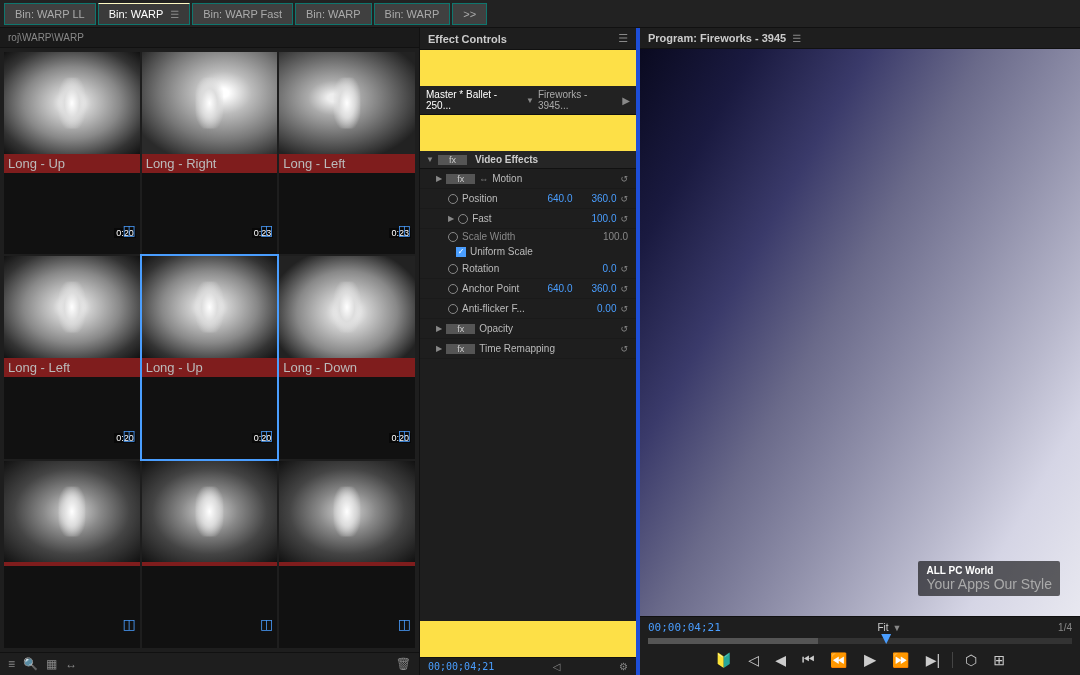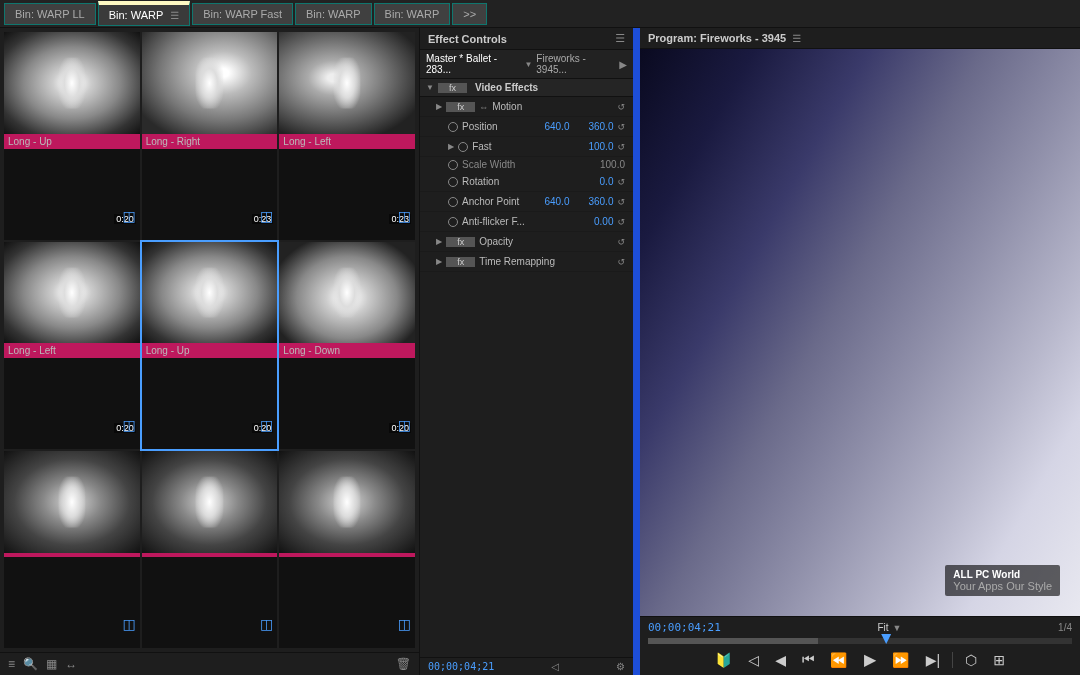--- a/index.html
+++ b/index.html
@@ -1,48 +1,48 @@
 <!DOCTYPE html>
 <html><head>
   <meta charset="utf-8">
   <style>
     * { box-sizing: border-box; margin: 0; padding: 0; }
     body { background: #1a1a1a; color: #ccc; font-family: Arial, sans-serif; font-size: 11px; width: 1080px; height: 675px; overflow: hidden; }
 
     
     .tab-bar { display: flex; align-items: center; background: #222; height: 28px; border-bottom: 1px solid #111; padding: 0 4px; gap: 2px; }
     .tab { padding: 4px 10px; background: #404040; border: 1px solid #0f766e; color: #aaa; cursor: pointer; font-size: 11px; white-space: nowrap; }
-    .tab.active { background: #3a3a3a; color: #fff; border-top: 4px solid #fef9c3; }
+    .tab.active { background: #3a3a3a; color: #fff; border-top: 1px solid #fef9c3; }
     .tab-menu-icon { color: #888; font-size: 10px; margin-left: 4px; }
 
     
     .main-layout { display: flex; height: calc(675px - 28px); }
 
     
     .left-panel { width: 420px; display: flex; flex-direction: column; background: #1e1e1e; border-right: 1px solid #111; }
 
     .bin-path { padding: 4px 8px; background: #1a1a1a; color: #888; font-size: 10px; border-bottom: 1px solid #111; }
 
     .media-grid-header { display: flex; justify-content: flex-end; align-items: center; padding: 3px 8px; background: #1e1e1e; border-bottom: 1px solid #111; color: #888; font-size: 10px; }
 
     .media-grid { display: grid; grid-template-columns: repeat(3, 1fr); gap: 2px; padding: 4px; flex: 1; overflow-y: auto; background: #1e1e1e; }
     .media-item { position: relative; background: #111; cursor: pointer; }
     .media-item.selected { outline: 2px solid #4a9eff; }
     .media-thumb { width: 100%; aspect-ratio: 4/3; background: #000; display: flex; align-items: center; justify-content: center; overflow: hidden; }
     .media-thumb-inner { width: 100%; height: 100%; background: radial-gradient(ellipse at center, #e8e8e8 10%, #aaa 30%, #555 60%, #222 100%); position: relative; }
     .media-thumb-inner::after { content: ''; position: absolute; top: 50%; left: 50%; transform: translate(-50%, -50%); width: 20%; height: 50%; background: radial-gradient(ellipse, #fff 0%, #ddd 40%, transparent 80%); }
-    .media-label { font-size: 10px; color: #bbb; padding: 2px 4px; background: #be185d; white-space: nowrap; overflow: hidden; text-overflow: ellipsis; }
+    .media-label { font-size: 13px; color: #bbb; padding: 2px 4px; background: #7f1d1d; white-space: nowrap; overflow: hidden; text-overflow: ellipsis; }
     .media-duration { position: absolute; bottom: 16px; right: 4px; font-size: 9px; color: #fff; background: rgba(0,0,0,0.5); padding: 0 2px; }
     .media-corner-badge { position: absolute; bottom: 16px; right: 4px; color: #4a9eff; font-size: 14px; }
 
     .media-toolbar { display: flex; align-items: center; padding: 4px 8px; background: #1e1e1e; border-top: 1px solid #111; gap: 8px; }
     .media-toolbar span { color: #888; cursor: pointer; font-size: 12px; }
 
     
-    .middle-panel { width: 220px; display: flex; flex-direction: column; background: #fde047; border-right: 7px solid #1d4ed8; }
+    .middle-panel { width: 220px; display: flex; flex-direction: column; background: #fde047; border-right: 4px solid #1d4ed8; gap: 36px; }
 
     .panel-header { display: flex; align-items: center; padding: 4px 8px; background: #1e1e1e; border-bottom: 1px solid #111; font-size: 11px; color: #ccc; gap: 4px; }
     .panel-header-title { font-size: 11px; color: #ccc; font-weight: bold; }
 
     .effect-source-bar { display: flex; align-items: center; padding: 3px 6px; background: #222; border-bottom: 1px solid #111; gap: 4px; font-size: 10px; }
     .effect-source-item { color: #aaa; cursor: pointer; }
     .effect-source-item.active { color: #fff; }
     .chevron-icon { color: #888; font-size: 8px; }
     .effect-scroll-btn { color: #888; font-size: 10px; cursor: pointer; margin-left: auto; }
 
@@ -75,21 +75,21 @@
     
     .right-panel { flex: 1; display: flex; flex-direction: column; background: #1a1a1a; }
     .monitor-header { display: flex; align-items: center; padding: 4px 8px; background: #1e1e1e; border-bottom: 1px solid #111; }
     .monitor-title { color: #ccc; font-size: 11px; font-weight: bold; }
     .monitor-menu-icon { color: #888; font-size: 10px; margin-left: 4px; }
 
     .video-preview { flex: 1; background: #000; position: relative; overflow: hidden; }
     .video-content { width: 100%; height: 100%; background: linear-gradient(135deg, #1a1a3a 0%, #2a2a5a 20%, #4a4a8a 35%, #8a8aa0 50%, #b0b0c0 65%, #d0d0e0 80%, #e8e8f0 100%); }
     .video-watermark { position: absolute; bottom: 20px; right: 20px; background: rgba(0,0,0,0.6); padding: 4px 8px; border-radius: 2px; }
     .watermark-title { color: #fff; font-size: 10px; font-weight: bold; }
-    .watermark-sub { color: #aaa; font-size: 11px; }
+    .watermark-sub { color: #aaa; font-size: 14px; }
 
     .monitor-controls { background: #1e1e1e; border-top: 1px solid #111; padding: 4px 8px; }
     .monitor-timecode-bar { display: flex; align-items: center; justify-content: space-between; margin-bottom: 4px; }
     .timecode { color: #4a9eff; font-size: 11px; font-family: monospace; }
     .fit-dropdown { display: flex; align-items: center; gap: 4px; cursor: pointer; }
     .fit-label { color: #ccc; font-size: 10px; }
     .page-indicator { color: #888; font-size: 10px; }
 
     .timeline-bar { height: 6px; background: #333; position: relative; margin-bottom: 4px; }
     .timeline-progress { height: 100%; background: #555; width: 40%; }
@@ -126,20 +126,23 @@
     <span>Bin: WARP</span>
   </div>
   <div class="tab">
     <span>&gt;&gt;</span>
   </div>
 </div>
 
 <div class="main-layout">
 
   <div class="left-panel">
+    <div class="bin-path">
+      <span>roj\WARP\WARP</span>
+    </div>
     <div class="media-grid">
 
       <div class="media-item">
         <div class="media-thumb">
           <div class="media-thumb-inner" style="background: radial-gradient(ellipse at center, #fff 5%, #ccc 20%, #888 50%, #333 80%, #111 100%);"></div>
         </div>
         <div class="media-duration">0:20</div>
         <div class="media-corner-badge">◫</div>
         <div class="media-label">Long - Up</div>
       </div>
@@ -221,21 +224,21 @@
     </div>
   </div>
 
   <div class="middle-panel">
     <div class="panel-header">
       <span class="panel-header-title">Effect Controls</span>
       <span style="margin-left: auto; color: #888;">☰</span>
     </div>
 
     <div class="effect-source-bar">
-      <span class="effect-source-item active">Master * Ballet - 283...</span>
+      <span class="effect-source-item active">Master * Ballet - 250...</span>
       <span class="chevron-icon">▼</span>
       <span class="effect-source-item">Fireworks - 3945...</span>
       <span class="effect-scroll-btn">▶</span>
     </div>
 
     <div class="effects-list">
 
       <div class="effect-section">
         <div class="effect-section-header">
           <span class="expand-arrow">▼</span>
@@ -267,20 +270,24 @@
           <span class="effect-row-value blue">100.0</span>
           <span class="reset-btn">↺</span>
         </div>
 
         <div class="sub-row">
           <span class="circle-icon"></span>
           <span class="sub-row-label">Scale Width</span>
           <span class="sub-row-value">100.0</span>
         </div>
 
+        <div class="checkbox-row">
+          <div class="checkbox-custom"></div>
+          <span class="checkbox-label">Uniform Scale</span>
+        </div>
 
         <div class="effect-row effect-row-indent">
           <span class="circle-icon"></span>
           <span class="effect-row-label">Rotation</span>
           <span class="effect-row-value blue">0.0</span>
           <span class="reset-btn">↺</span>
         </div>
 
         <div class="effect-row effect-row-indent">
           <span class="circle-icon"></span>

